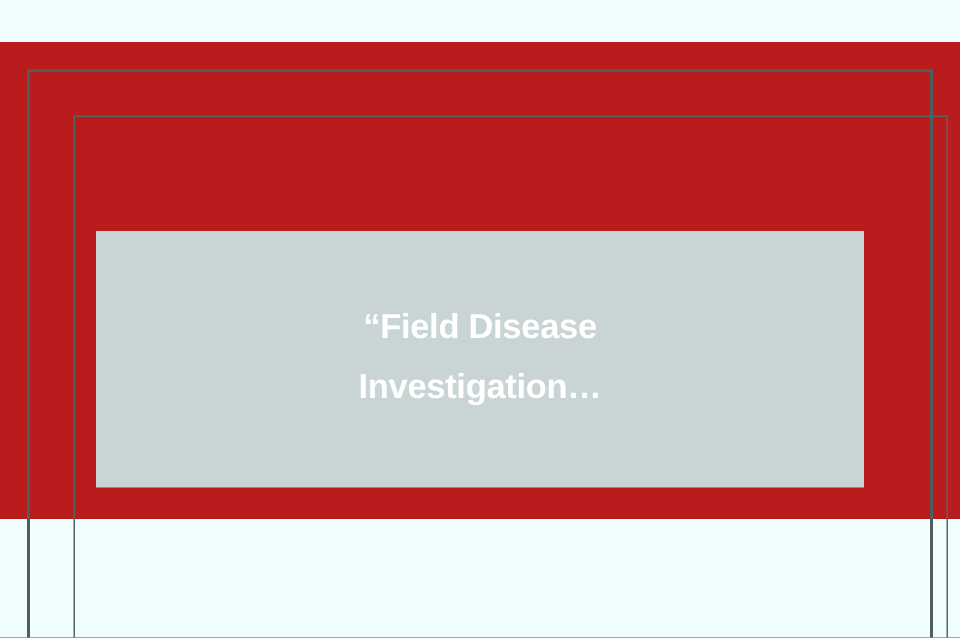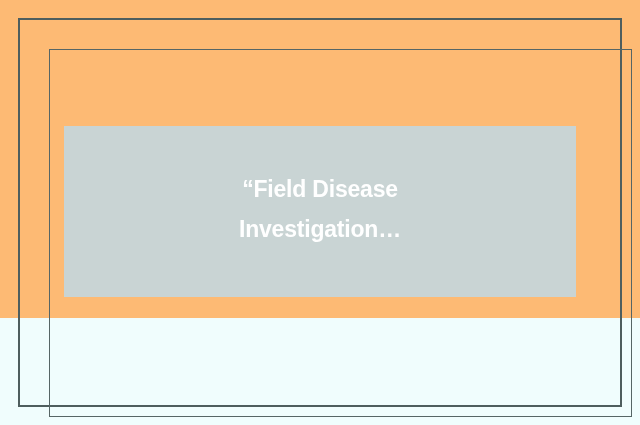--- a/index.html
+++ b/index.html
@@ -14,22 +14,23 @@
     background: #f0fdfd;
     font-family: "Liberation Sans", sans-serif;
     overflow: hidden;
   }
 
   
   .canvas {
     position: relative;
     width: 640px;
     height: 318px;
-    background: #fdba74;
+    background: #b91c1c;
     box-sizing: border-box;
+    margin-top: 28px;
   }
 
   
   .frame-outer {
     position: absolute;
     left: 18px;
     top: 18px;
     width: 604px;
     height: 389px;
     border: 2px solid #4e5e5e;

